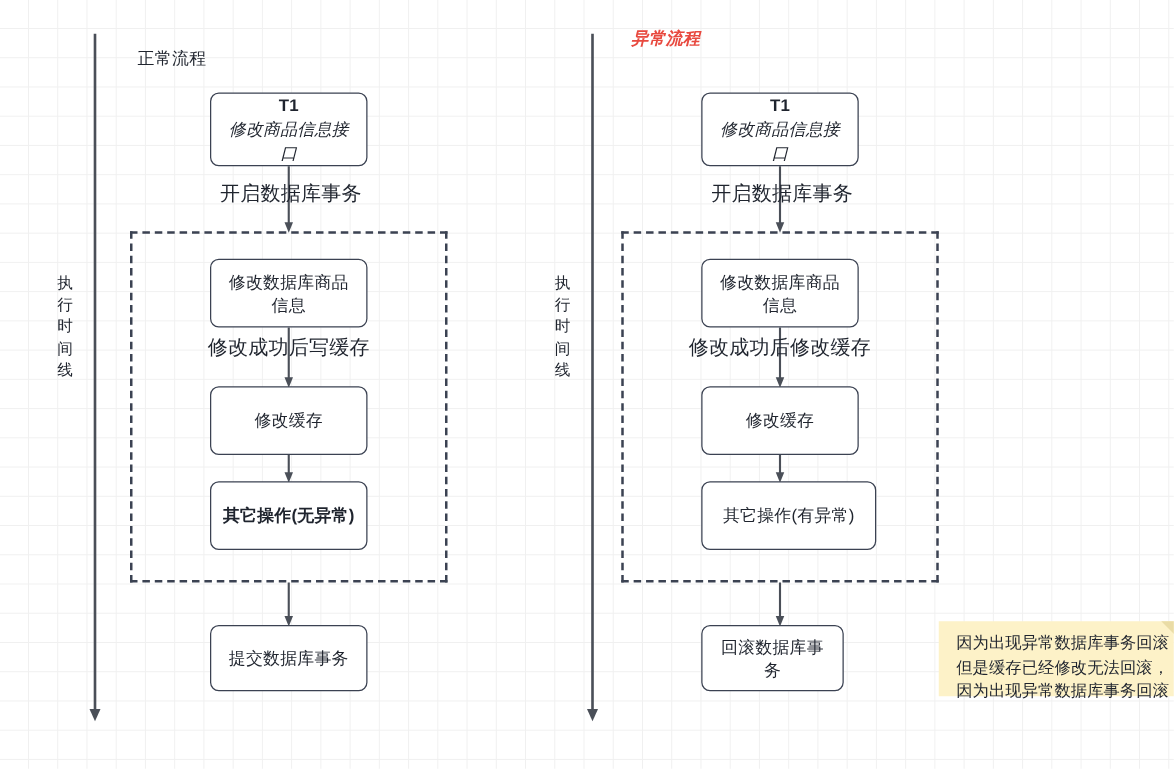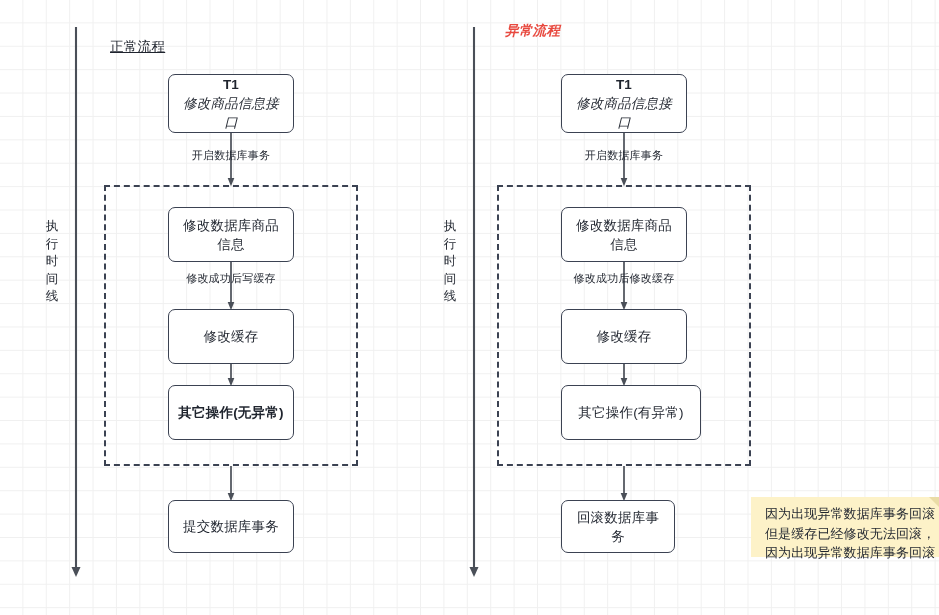--- a/index.html
+++ b/index.html
@@ -57,35 +57,35 @@
     font-style: italic;
   }
   .dashed-group {
     position: absolute;
     box-sizing: border-box;
     border: 2.2px dashed #3b4252;
     background: transparent;
   }
   .edge-label {
     position: absolute;
-    font-size: 11px;
+    font-size: 16px;
     line-height: 15px;
     color: #1f242e;
     background: transparent;
     white-space: nowrap;
     text-align: center;
     letter-spacing: 0.2px;
   }
   .col-title {
     position: absolute;
     font-size: 13.5px;
     letter-spacing: 0.3px;
     white-space: nowrap;
   }
-  .col-title.normal { color: #1f242e; text-decoration: underline; }
+  .col-title.normal { color: #1f242e; }
   .col-title.error  { color: #e8493f; font-weight: bold; }
   .timeline-label {
     position: absolute;
     font-size: 12.5px;
     line-height: 17.5px;
     color: #1f242e;
     width: 16px;
     text-align: center;
     writing-mode: horizontal-tb;
     letter-spacing: 0;

